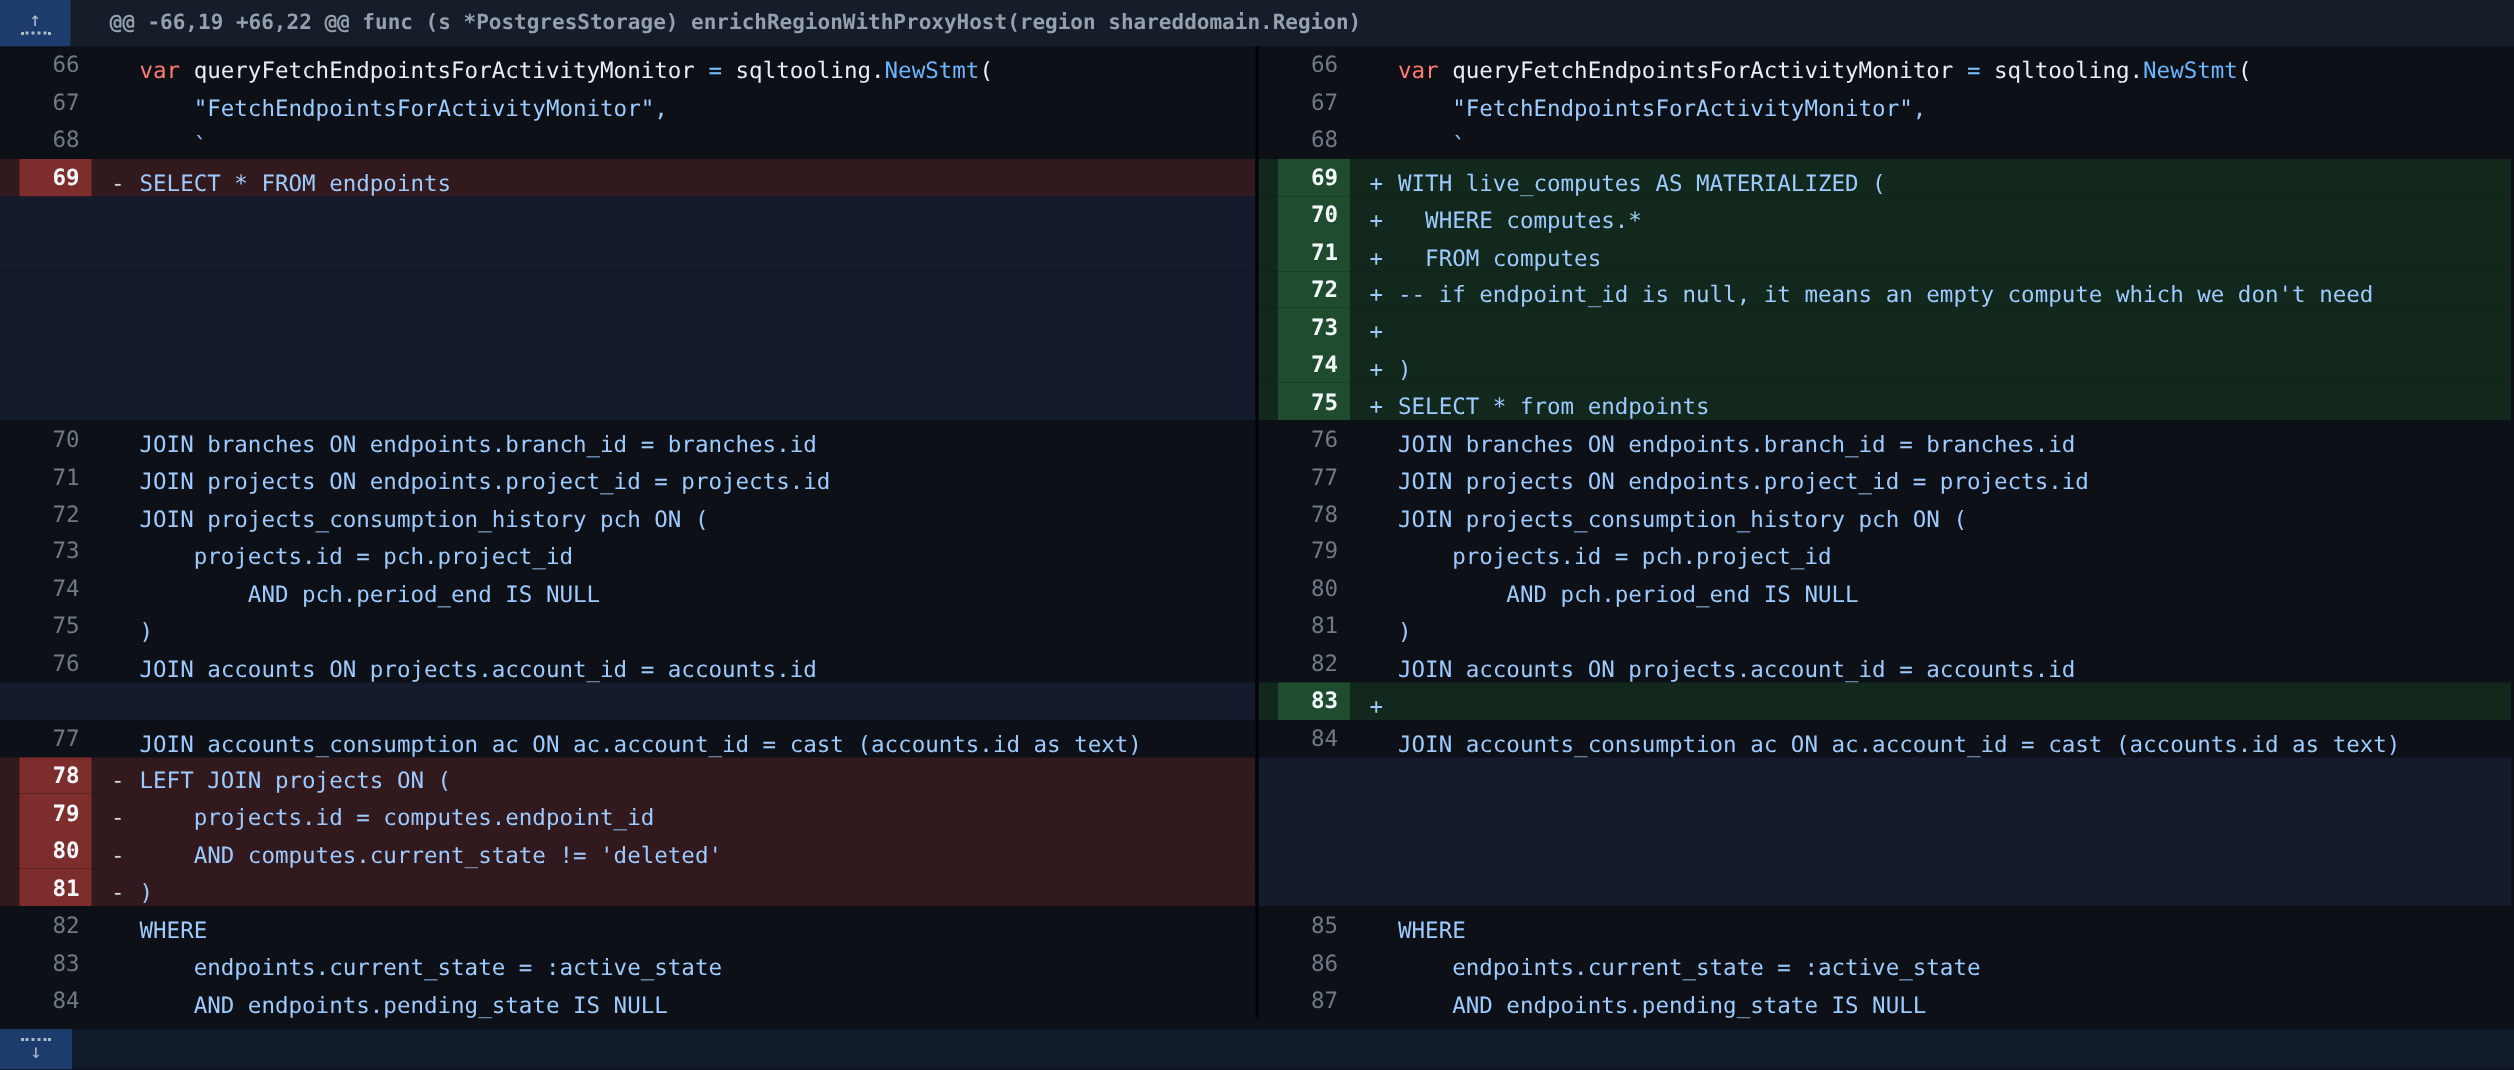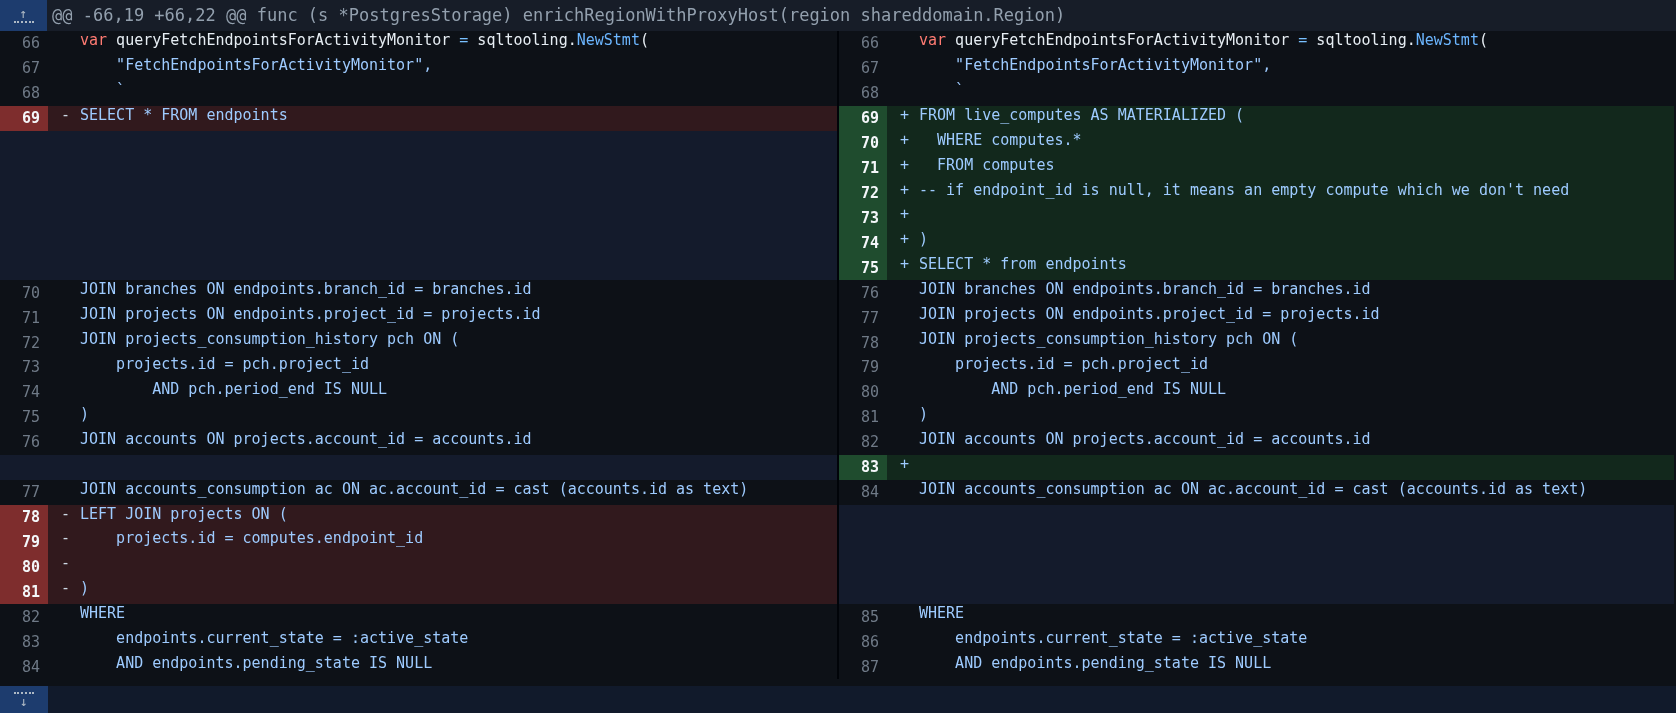--- a/index.html
+++ b/index.html
@@ -29,27 +29,27 @@
     height:31px;display:flex;align-items:stretch;background:var(--header-bg);
   }
   .expand-btn{
     width:47px;flex:none;background:var(--btn-blue);
     display:flex;flex-direction:column;align-items:center;justify-content:center;
     cursor:pointer;gap:2px;
   }
   .expand-btn .arrow{color:#aeb9c5;font-size:13px;line-height:11px;}
   .expand-btn .dots{width:20px;border-top:2px dotted #aeb9c5;height:0;}
   .hunk{
-    color:var(--header-text);font-size:17px;line-height:31px;
-    padding-left:5px;white-space:pre;overflow:hidden;
+    color:var(--header-text);font-size:14px;line-height:31px;
+    padding-left:26px;white-space:pre;overflow:hidden;font-weight:bold;
   }
   .panes{display:flex;height:648px;}
   .pane{width:837px;flex:none;display:flex;flex-direction:column;background:var(--bg);overflow:hidden;}
   .pane.right{border-left:2px solid var(--divider);}
-  .row{height:24.923px;flex:none;display:flex;align-items:flex-start;font-size:15px;}
+  .row{height:24.923px;flex:none;display:flex;align-items:flex-end;font-size:15px;padding-left:13px;}
   .num{
     width:48px;flex:none;height:100%;
     display:flex;align-items:center;justify-content:flex-end;
     padding-right:8px;color:var(--num);
   }
   .marker{width:32px;flex:none;padding-left:13px;color:#cdd9e5;}
   .code{white-space:pre;color:var(--pl);}
   .row.filler{background:var(--filler);}
   .row.del{background:var(--del-bg);}
   .row.del .num{background:var(--del-gutter);color:#f4f7fa;font-weight:bold;}
@@ -151,20 +151,21 @@
         <span class="code"><span class="c-str">LEFT JOIN projects ON (</span></span>
       </div>
       <div class="row del">
         <span class="num">79</span>
         <span class="marker">-</span>
         <span class="code"><span class="c-str">    projects.id = computes.endpoint_id</span></span>
       </div>
       <div class="row del">
         <span class="num">80</span>
         <span class="marker">-</span>
+        <span class="code"><span class="c-str">    AND computes.current_state != 'deleted'</span></span>
       </div>
       <div class="row del">
         <span class="num">81</span>
         <span class="marker">-</span>
         <span class="code"><span class="c-str">)</span></span>
       </div>
       <div class="row context">
         <span class="num">82</span>
         <span class="marker"></span>
         <span class="code"><span class="c-str">WHERE</span></span>
@@ -192,21 +193,21 @@
         <span class="code"><span class="c-str">    "FetchEndpointsForActivityMonitor",</span></span>
       </div>
       <div class="row context">
         <span class="num">68</span>
         <span class="marker"></span>
         <span class="code"><span class="c-str">    `</span></span>
       </div>
       <div class="row add">
         <span class="num">69</span>
         <span class="marker">+</span>
-        <span class="code"><span class="c-str">FROM live_computes AS MATERIALIZED (</span></span>
+        <span class="code"><span class="c-str">WITH live_computes AS MATERIALIZED (</span></span>
       </div>
       <div class="row add">
         <span class="num">70</span>
         <span class="marker">+</span>
         <span class="code"><span class="c-str">  WHERE computes.*</span></span>
       </div>
       <div class="row add">
         <span class="num">71</span>
         <span class="marker">+</span>
         <span class="code"><span class="c-str">  FROM computes</span></span>

